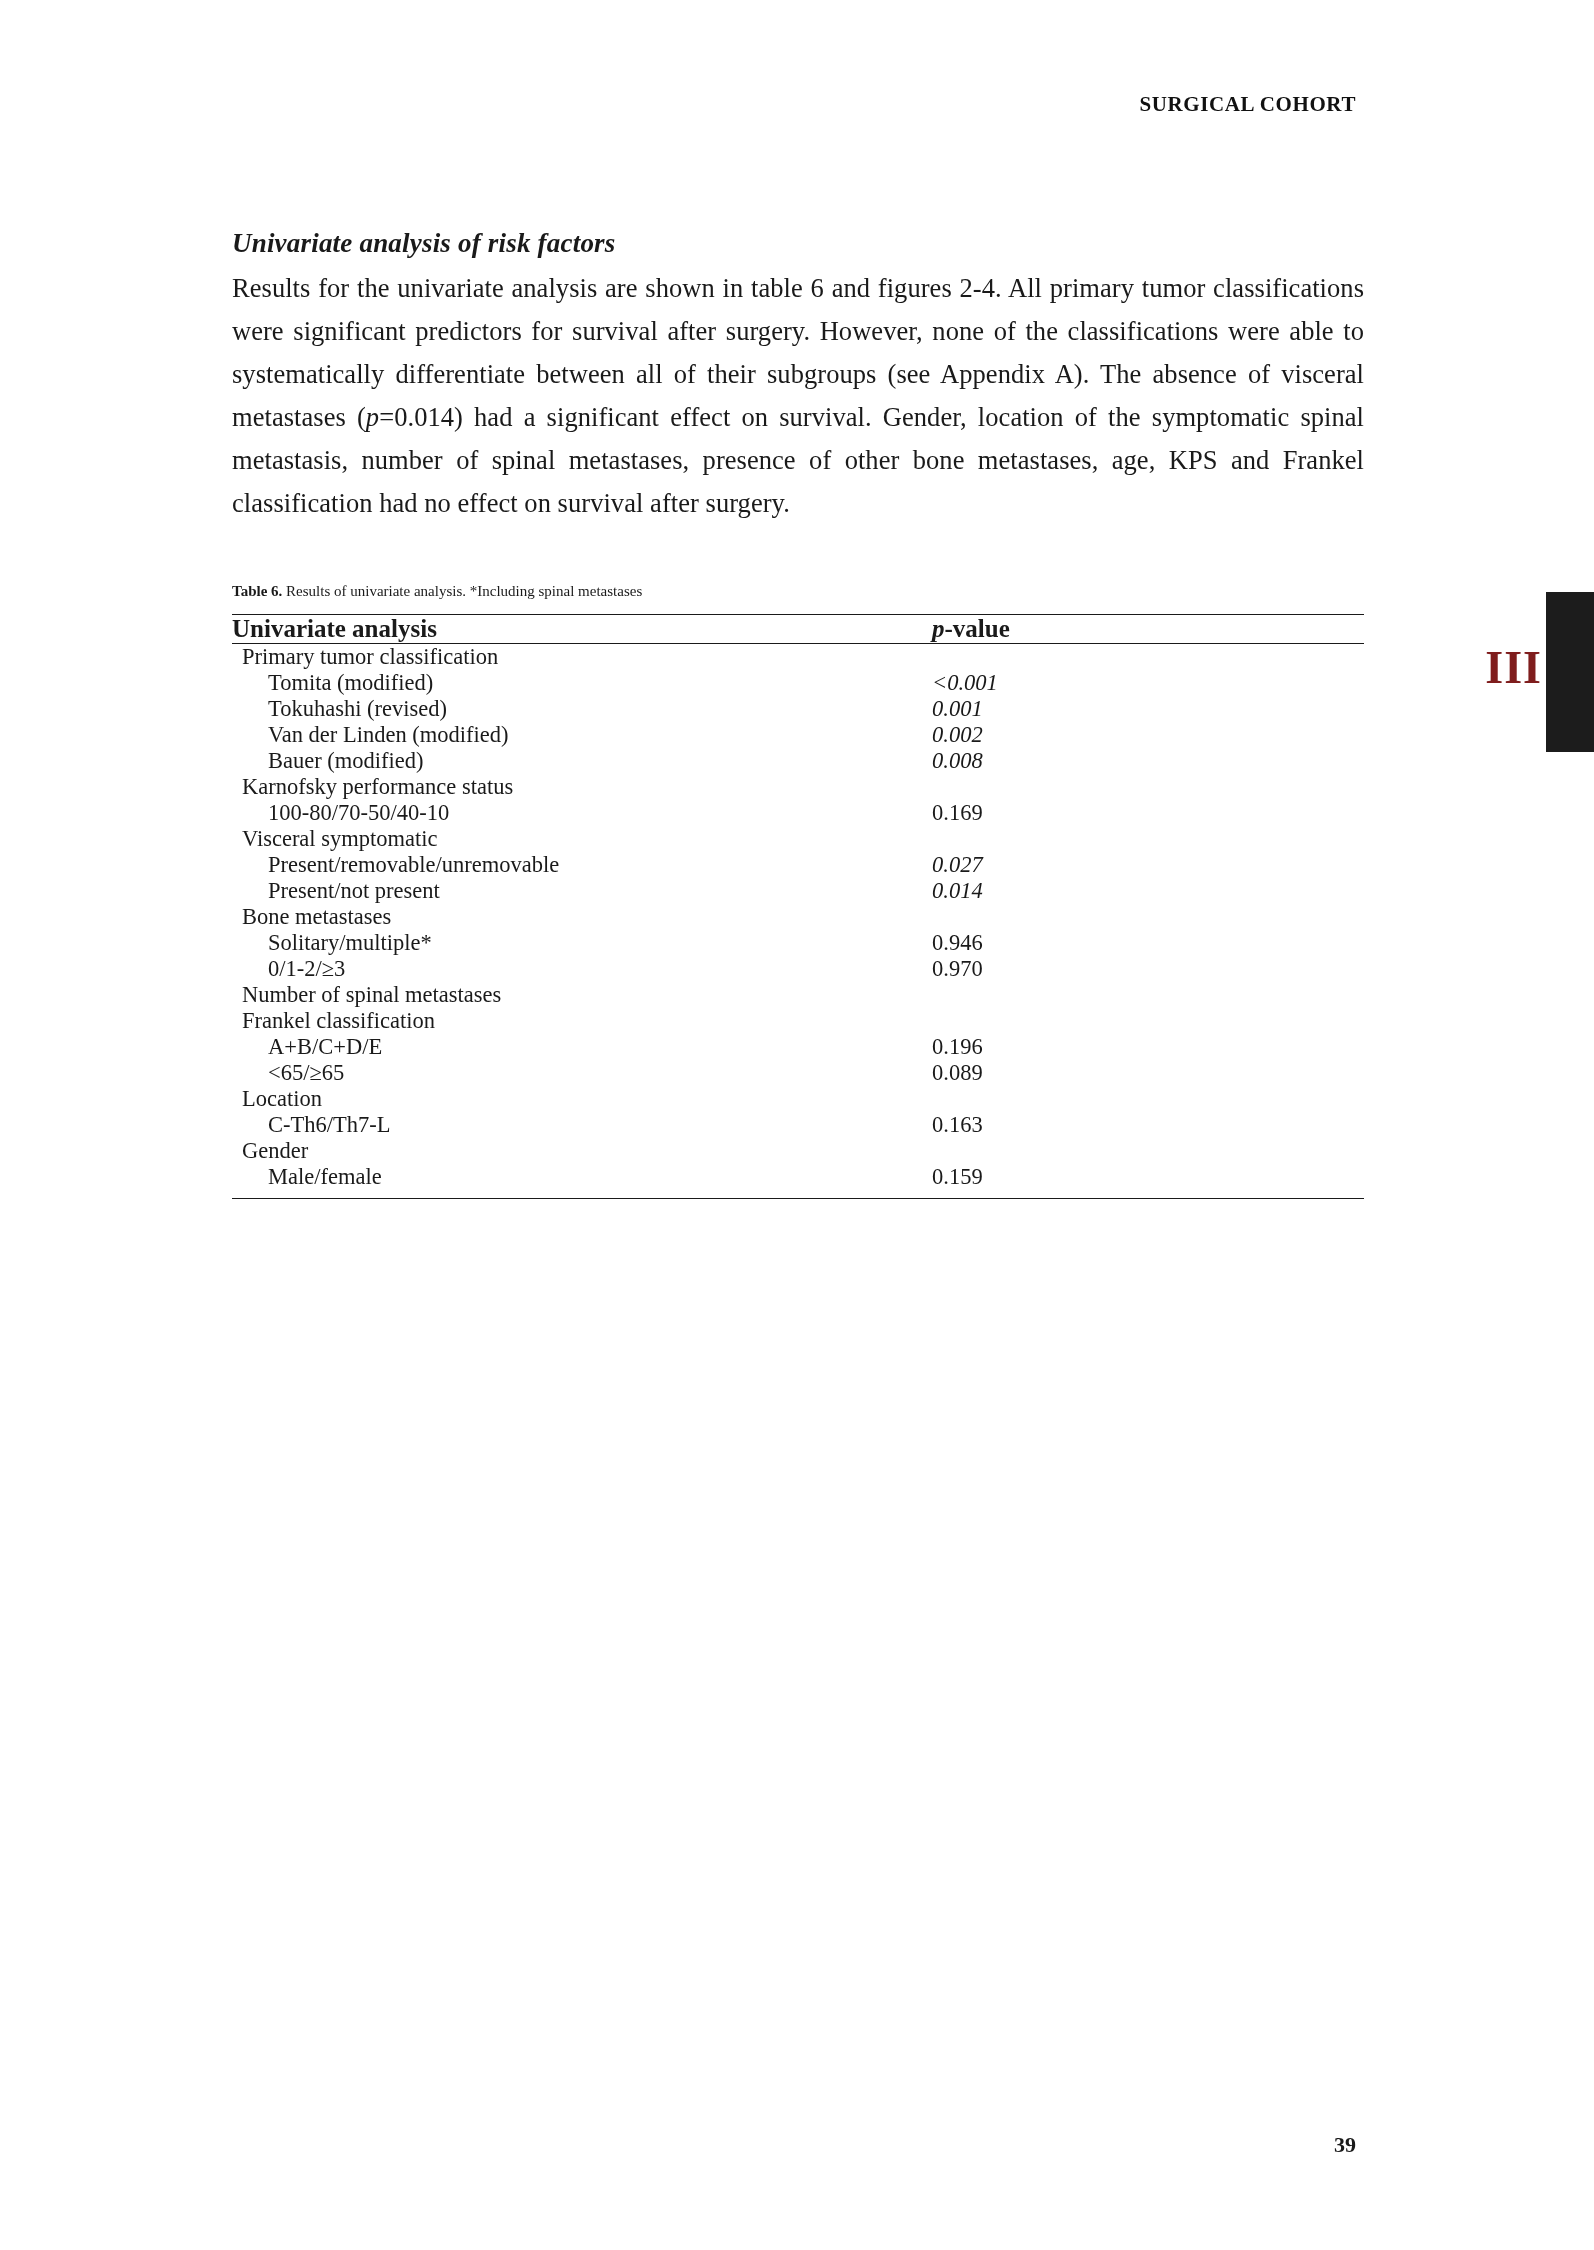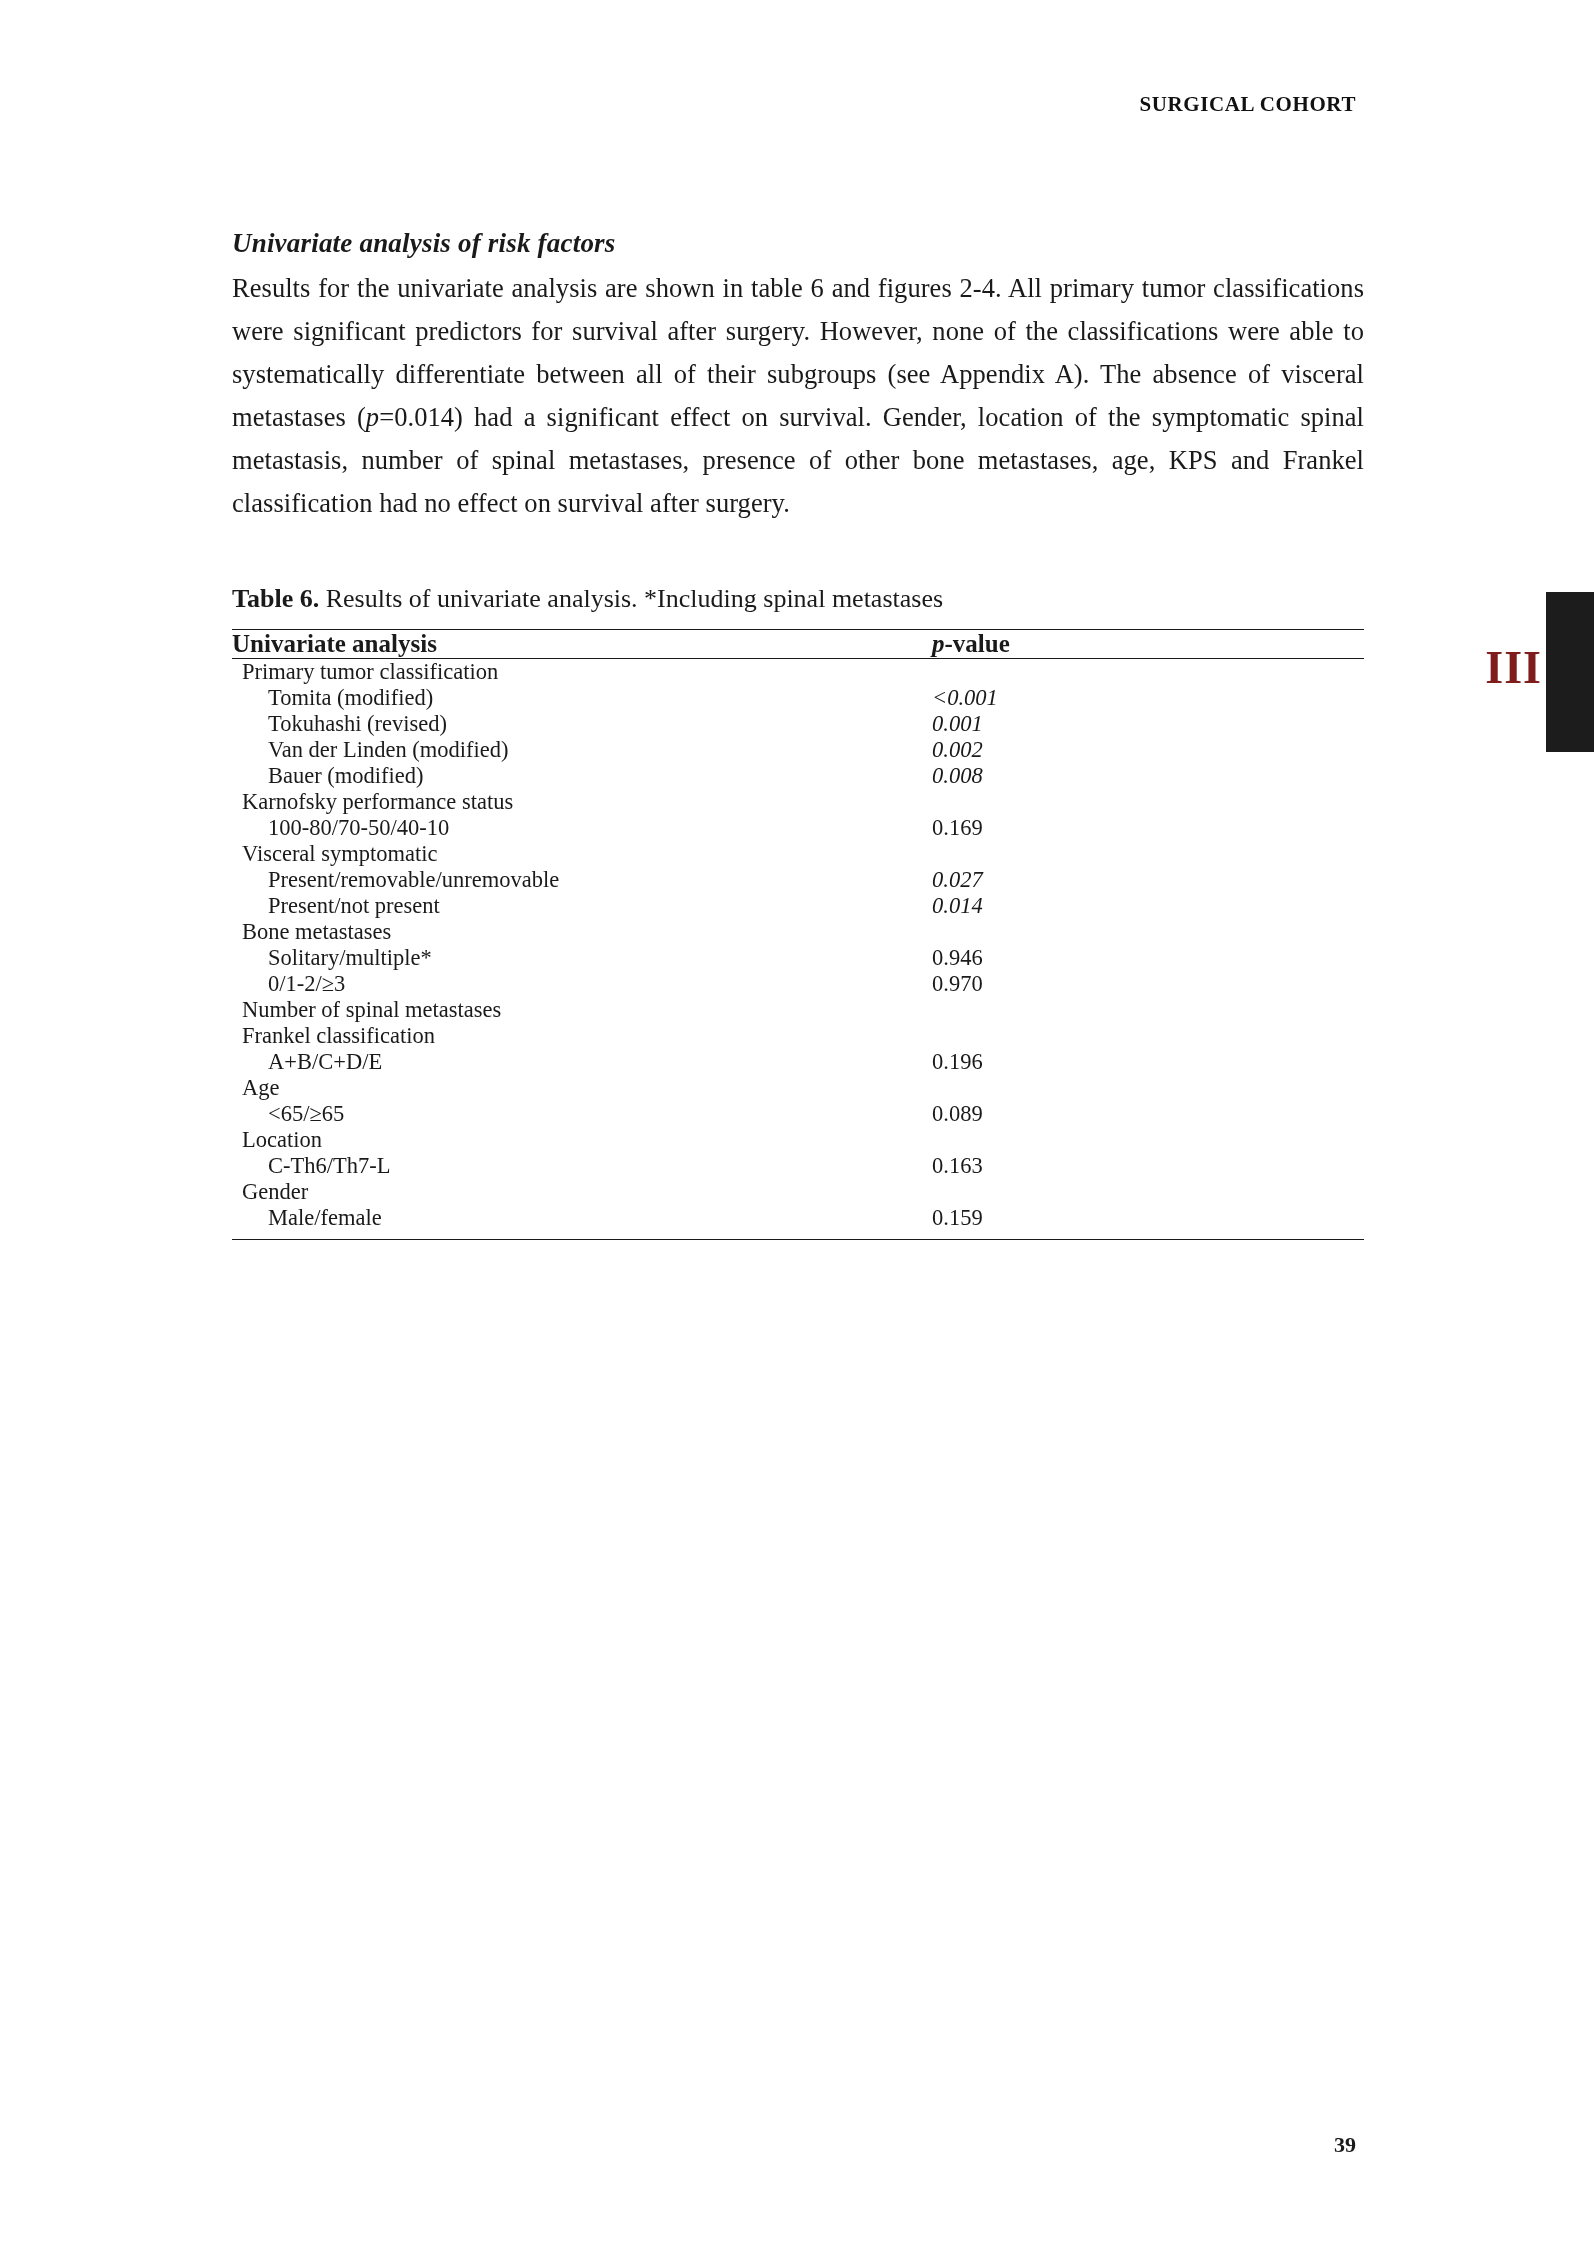--- a/index.html
+++ b/index.html
@@ -77,21 +77,21 @@
     text-align: justify;
     margin: 0;
     letter-spacing: 0.05px;
     font-family: Liberation Serif, serif;
   }
   p.body-text .ital { font-style: italic; }
 
   
   .table-caption {
     margin-top: 56px;
-    font-size: 26px;
+    font-size: 15px;
     line-height: 1.4;
   }
   .table-caption b { font-weight: bold; }
 
   
   table.data-table {
     margin-top: 12px;
     border-collapse: collapse;
     width: 1132px;
     font-size: 22.5px;
@@ -242,24 +242,20 @@
             <td class="col-value"></td>
           </tr>
           <tr class="group">
             <td class="col-label">Frankel classification</td>
             <td class="col-value"></td>
           </tr>
           <tr class="sub">
             <td class="col-label">A+B/C+D/E</td>
             <td class="col-value">0.196</td>
           </tr>
-          <tr class="group">
-            <td class="col-label">Age</td>
-            <td class="col-value"></td>
-          </tr>
           <tr class="sub">
             <td class="col-label">&lt;65/≥65</td>
             <td class="col-value">0.089</td>
           </tr>
           <tr class="group">
             <td class="col-label">Location</td>
             <td class="col-value"></td>
           </tr>
           <tr class="sub">
             <td class="col-label">C-Th6/Th7-L</td>

